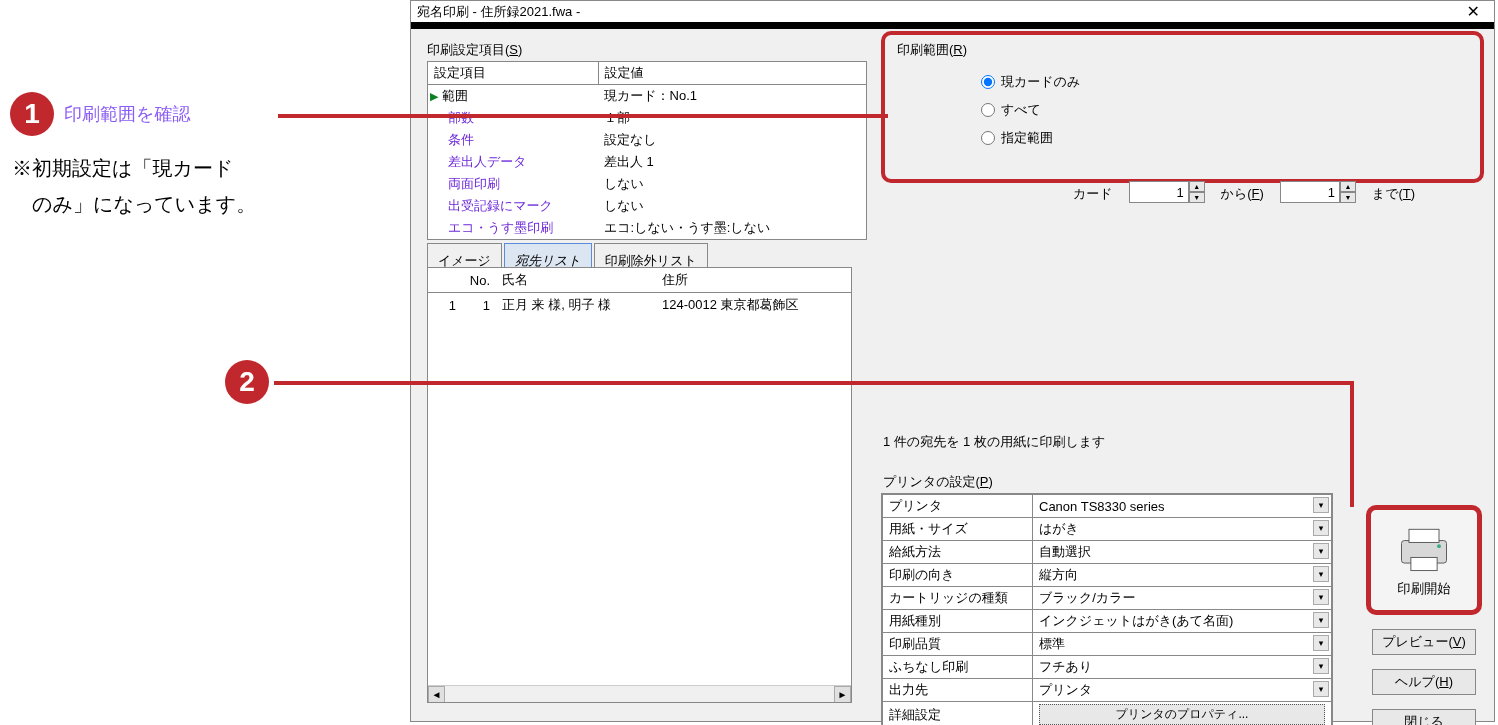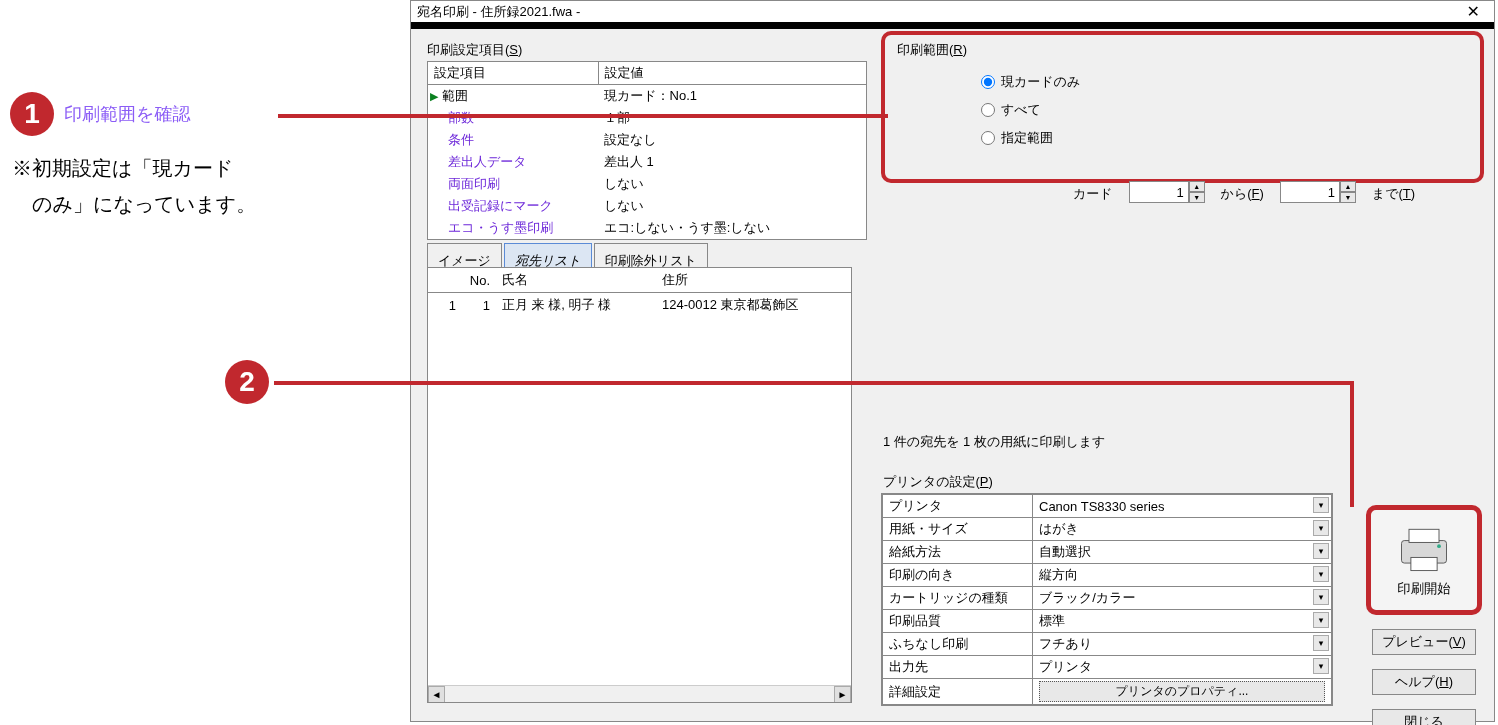--- a/index.html
+++ b/index.html
@@ -242,20 +242,24 @@
           </tr>
       <tr>
             <td>印刷の向き</td>
             <td class="val-cell"><span>縦方向</span><span class="dd-arrow">▾</span></td>
           </tr>
       <tr>
             <td>カートリッジの種類</td>
             <td class="val-cell"><span>ブラック/カラー</span><span class="dd-arrow">▾</span></td>
           </tr>
       <tr>
+            <td>用紙種別</td>
+            <td class="val-cell"><span>インクジェットはがき(あて名面)</span><span class="dd-arrow">▾</span></td>
+          </tr>
+      <tr>
             <td>印刷品質</td>
             <td class="val-cell"><span>標準</span><span class="dd-arrow">▾</span></td>
           </tr>
       <tr>
             <td>ふちなし印刷</td>
             <td class="val-cell"><span>フチあり</span><span class="dd-arrow">▾</span></td>
           </tr>
       <tr>
             <td>出力先</td>
             <td class="val-cell"><span>プリンタ</span><span class="dd-arrow">▾</span></td>

